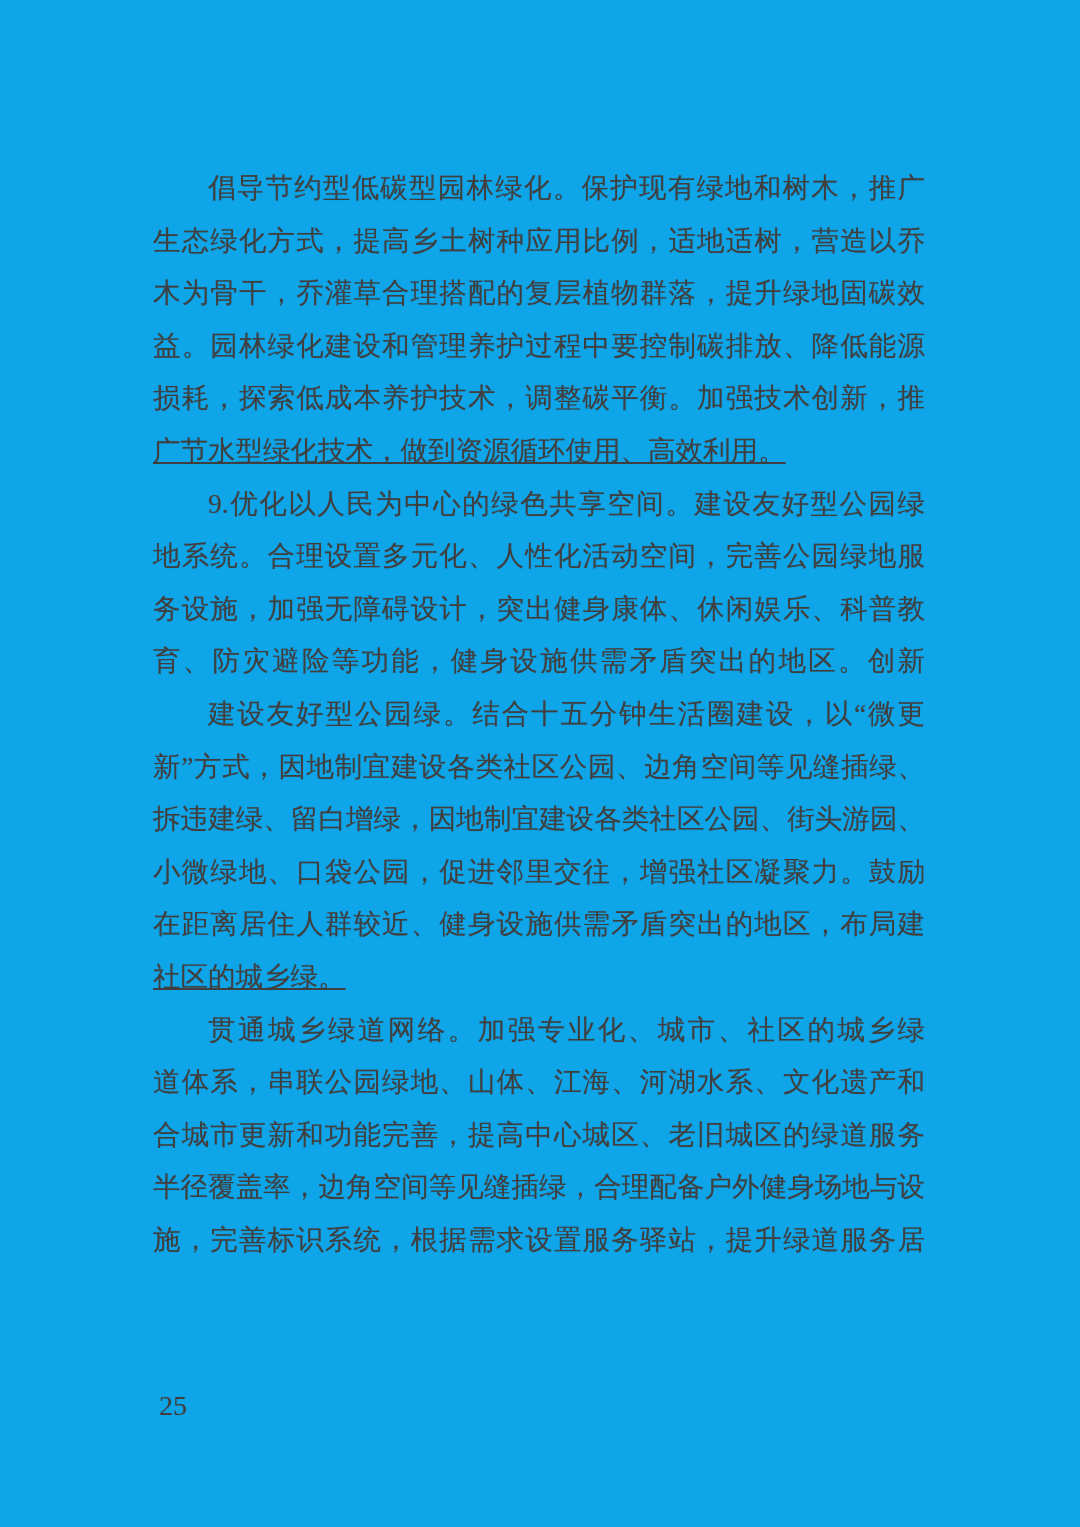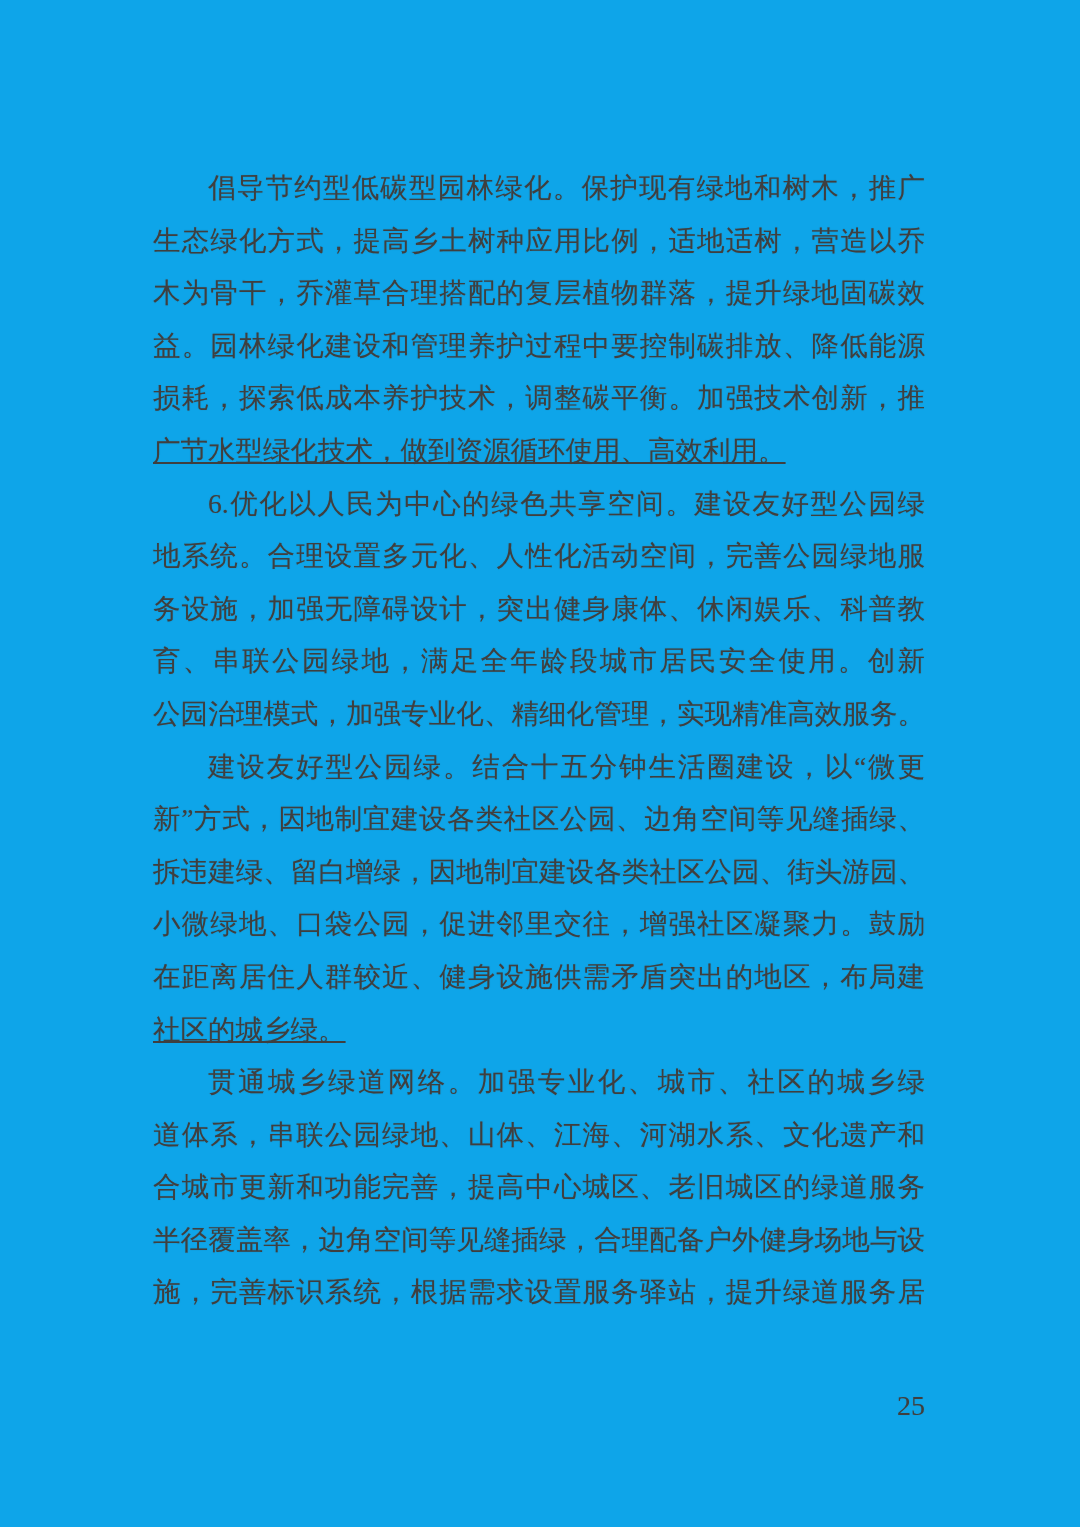--- a/index.html
+++ b/index.html
@@ -42,24 +42,24 @@
   }
   .line.first {
     text-indent: 2em;
   }
   .line.last {
     text-align-last: left;
     text-decoration: underline;
   }
   .pagenum {
     position: absolute;
-    left: 153px;
+    left: 159px;
     top: 1390px;
     width: 772px;
-    text-align: right;
+    text-align: left;
     font-size: 28px;
     line-height: 32px;
     color: #3f3f3f;
     text-shadow: 0 0 1px rgba(80,80,80,0.4);
   }
 </style>
 </head>
 <body>
 
 <div class="page">
@@ -68,25 +68,24 @@
     <div class="para">
       <div class="line first">倡导节约型低碳型园林绿化。保护现有绿地和树木，推广</div>
       <div class="line">生态绿化方式，提高乡土树种应用比例，适地适树，营造以乔</div>
       <div class="line">木为骨干，乔灌草合理搭配的复层植物群落，提升绿地固碳效</div>
       <div class="line">益。园林绿化建设和管理养护过程中要控制碳排放、降低能源</div>
       <div class="line">损耗，探索低成本养护技术，调整碳平衡。加强技术创新，推</div>
       <div class="line last">广节水型绿化技术，做到资源循环使用、高效利用。</div>
     </div>
 
     <div class="para">
-      <div class="line first">6.优化以人民为中心的绿色共享空间。建设友好型公园绿</div>
+      <div class="line first">9.优化以人民为中心的绿色共享空间。建设友好型公园绿</div>
       <div class="line">地系统。合理设置多元化、人性化活动空间，完善公园绿地服</div>
       <div class="line">务设施，加强无障碍设计，突出健身康体、休闲娱乐、科普教</div>
-      <div class="line">育、串联公园绿地，满足全年龄段城市居民安全使用。创新</div>
-      <div class="line">公园治理模式，加强专业化、精细化管理，实现精准高效服务。</div>
+      <div class="line">育、防灾避险等功能，健身设施供需矛盾突出的地区。创新</div>
     </div>
 
     <div class="para">
       <div class="line first">建设友好型公园绿。结合十五分钟生活圈建设，以“微更</div>
       <div class="line">新”方式，因地制宜建设各类社区公园、边角空间等见缝插绿、</div>
       <div class="line">拆违建绿、留白增绿，因地制宜建设各类社区公园、街头游园、</div>
       <div class="line">小微绿地、口袋公园，促进邻里交往，增强社区凝聚力。鼓励</div>
       <div class="line">在距离居住人群较近、健身设施供需矛盾突出的地区，布局建</div>
       <div class="line last">社区的城乡绿。</div>
     </div>

